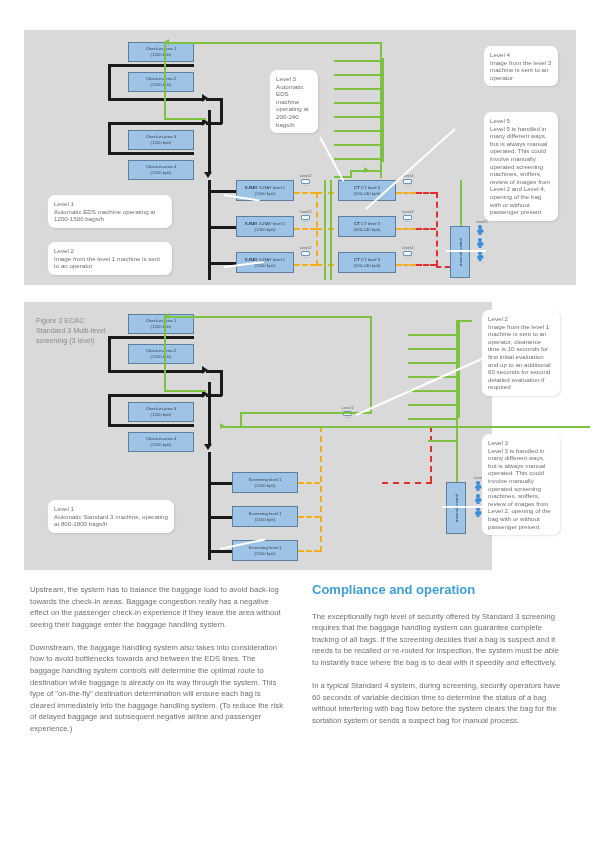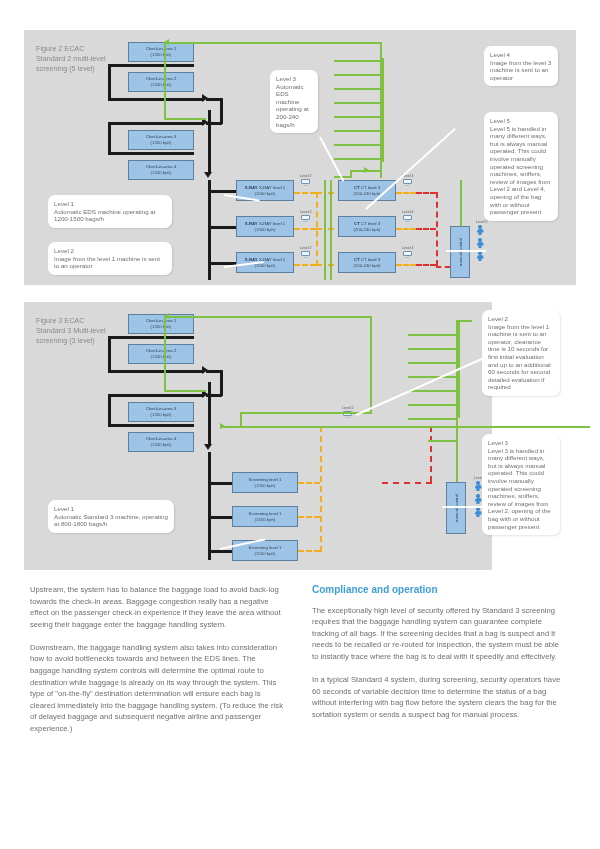--- a/index.html
+++ b/index.html
@@ -184,34 +184,33 @@
   #col-right { left: 312px; top: 584px; }
 
   .para {
     font-size: 7.7px;
     line-height: 11.6px;
     color: #6f6f6f;
     margin: 0 0 11.5px 0;
     text-align: left;
   }
   .section-head {
-    font-size: 10px;
+    font-size: 13px;
     line-height: 11.6px;
     color: #3e9fd8;
-    margin: 0 0 9px 0;
+    margin: 0 0 15px 0;
   }
 </style>
 </head>
 <body>
 
 <div id="page">
 
   <div id="figure2" class="figure-panel">
 
-    <div class="fig-caption" style="left:12px; top:14px;">Figure 2 ECAC Standard 2 multi-level screening (5 level)</div>
 
     <div class="pbox" style="left:104px; top:12px; width:66px; height:20px;">
       <span>Check-in-area 1</span>
       <span class="l2">(1200 bph)</span>
     </div>
     <div class="pbox" style="left:104px; top:42px; width:66px; height:20px;">
       <span>Check-in-area 2</span>
       <span class="l2">(1200 bph)</span>
     </div>
     <div class="pbox" style="left:104px; top:100px; width:66px; height:20px;">

